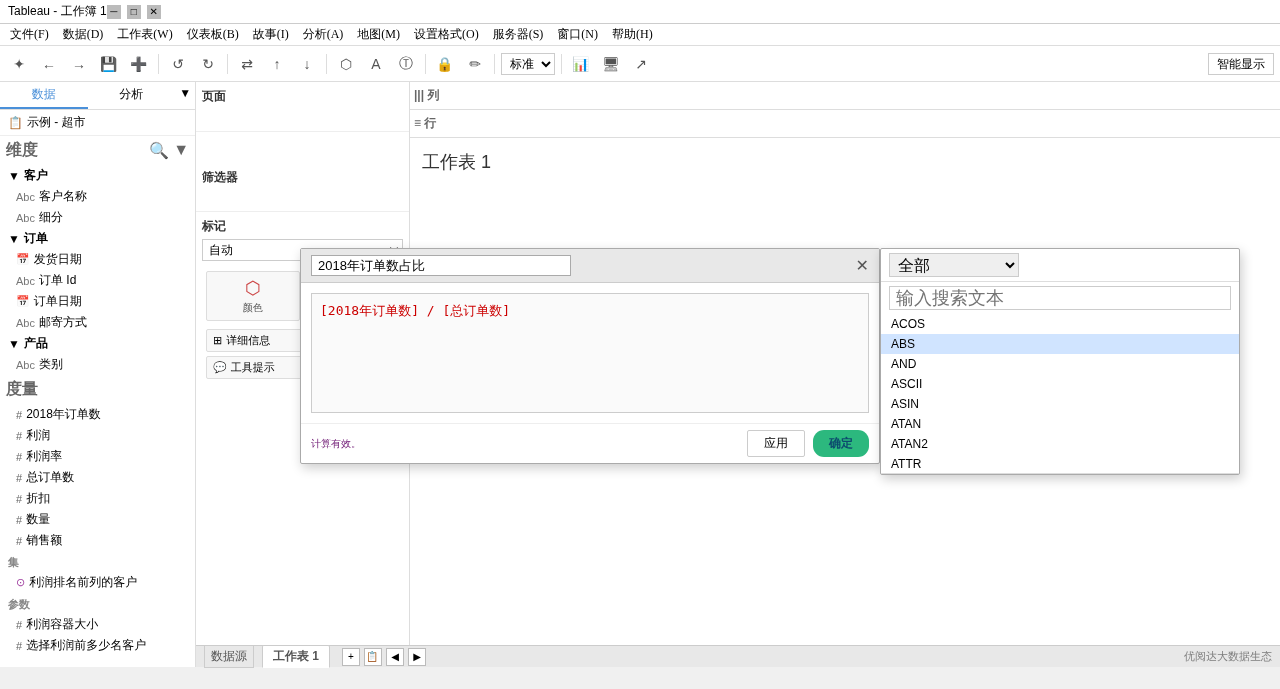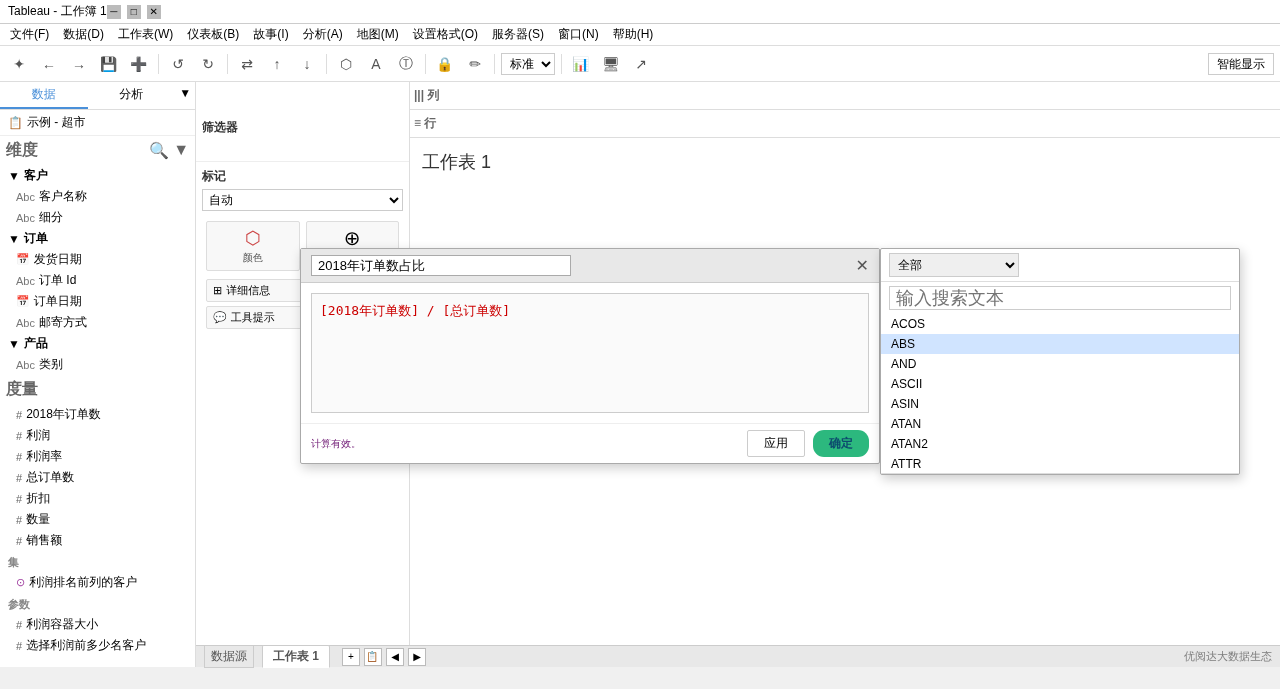--- a/index.html
+++ b/index.html
@@ -20,20 +20,21 @@
 
     
     .menu-bar {
       background: #fff;
       border-bottom: 1px solid #ddd;
       height: 22px;
       display: flex;
       align-items: center;
       padding: 0 4px;
       gap: 2px;
+      font-family: Liberation Serif, serif;
     }
     .menu-item {
       padding: 2px 6px;
       cursor: pointer;
       font-size: 12px;
     }
 
     
     .toolbar {
       background: #fff;
@@ -167,21 +168,21 @@
       position: absolute;
       top: 248px; left: 880px;
       width: 360px;
       background: #fff;
       border: 1px solid #aaa;
       box-shadow: 2px 4px 12px rgba(0,0,0,0.2);
       border-radius: 2px;
       pointer-events: all;
     }
     .function-panel-header { padding: 4px 8px; border-bottom: 1px solid #ddd; display: flex; align-items: center; gap: 6px; }
-    .func-category-select { border: 1px solid #ccc; padding: 2px 4px; font-size: 12px; width: 130px; height: 24px; }
+    .func-category-select { border: 1px solid #ccc; padding: 2px 4px; font-size: 16px; width: 130px; height: 24px; }
     .func-search-input { border: 1px solid #ccc; padding: 1px 6px; font-size: 18px; width: 100%; height: 24px; }
     .function-list { height: 160px; overflow-y: auto; border-bottom: 1px solid #ddd; }
     .function-list::-webkit-scrollbar { width: 6px; }
     .function-list::-webkit-scrollbar-thumb { background: #ccc; }
     .func-item { padding: 3px 10px; font-size: 12px; cursor: pointer; }
     .func-item.selected { background: #d0e4ff; }
     .function-desc { padding: 8px 10px; font-size: 12px; }
     .func-desc-title { font-weight: bold; margin-bottom: 4px; font-family: Consolas, monospace; }
     .func-desc-body { color: #555; line-height: 1.5; }
     .func-desc-example { margin-top: 4px; color: #555; font-family: Consolas, monospace; }
@@ -366,20 +367,23 @@
       </div>
     </div>
   </div>
 
   <div style="flex:1; display:flex; flex-direction:column; background:#f0f0f0;">
 
     <div style="display:flex; flex:1; overflow:hidden;">
 
       <div style="width:214px; background:#fff; border-right:1px solid #ddd; display:flex; flex-direction:column;">
 
+        <div style="padding:4px 6px; border-bottom:1px solid #eee; min-height:50px;">
+          <div style="font-size:12px; font-weight:bold; color:#333; padding:2px 0;">页面</div>
+        </div>
 
         <div style="padding:4px 6px; border-bottom:1px solid #eee; min-height:80px;">
           <div style="font-size:12px; font-weight:bold; color:#333; padding:2px 0;margin-top:31px;">筛选器</div>
         </div>
 
         <div style="padding:4px 6px; flex:1;">
           <div style="font-size:12px; font-weight:bold; color:#333; padding:2px 0 4px;">标记</div>
           <select class="marks-dropdown">
             <option>自动</option>
           </select>

